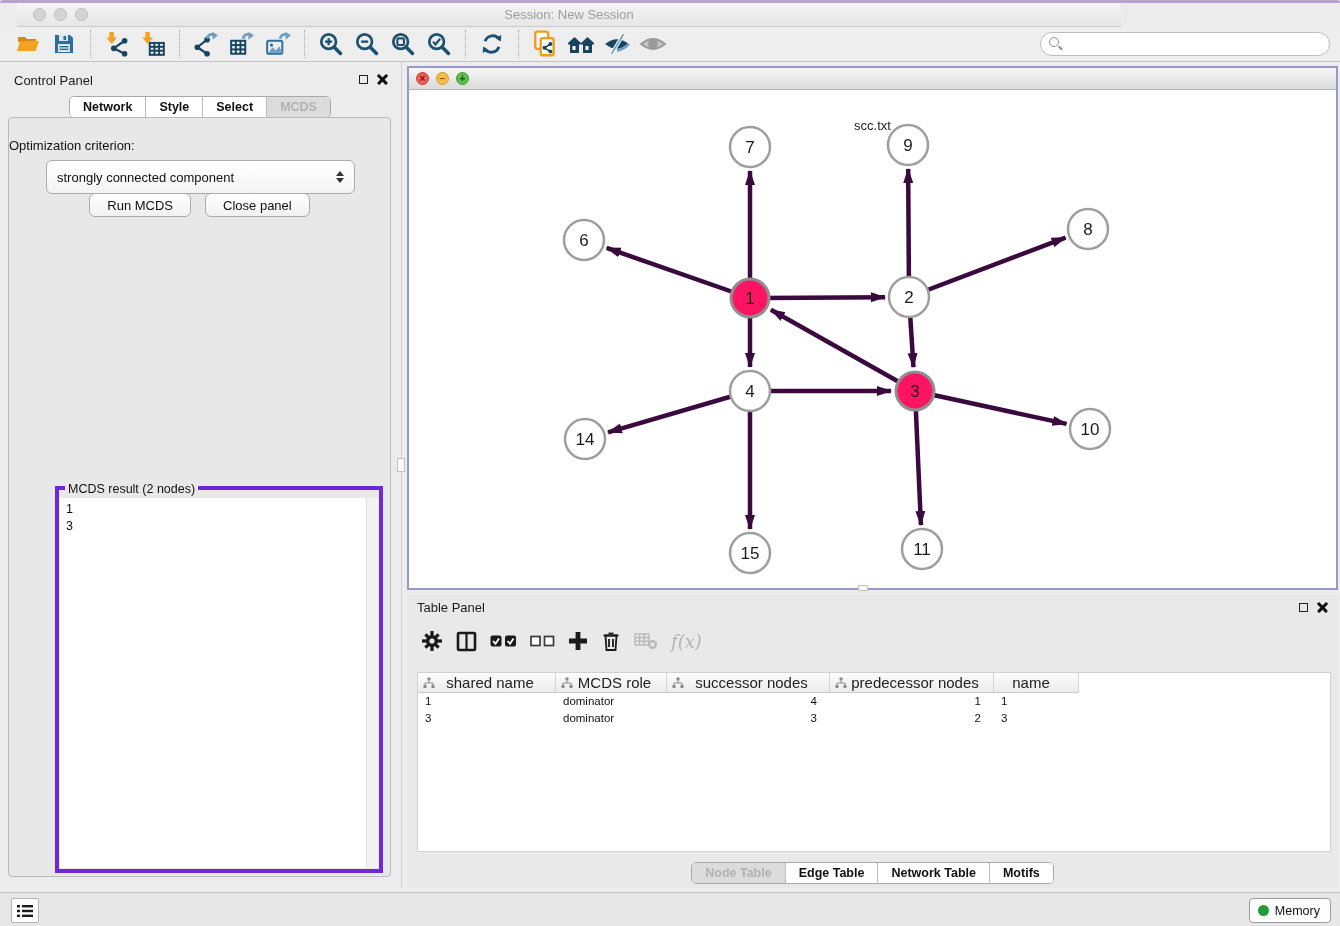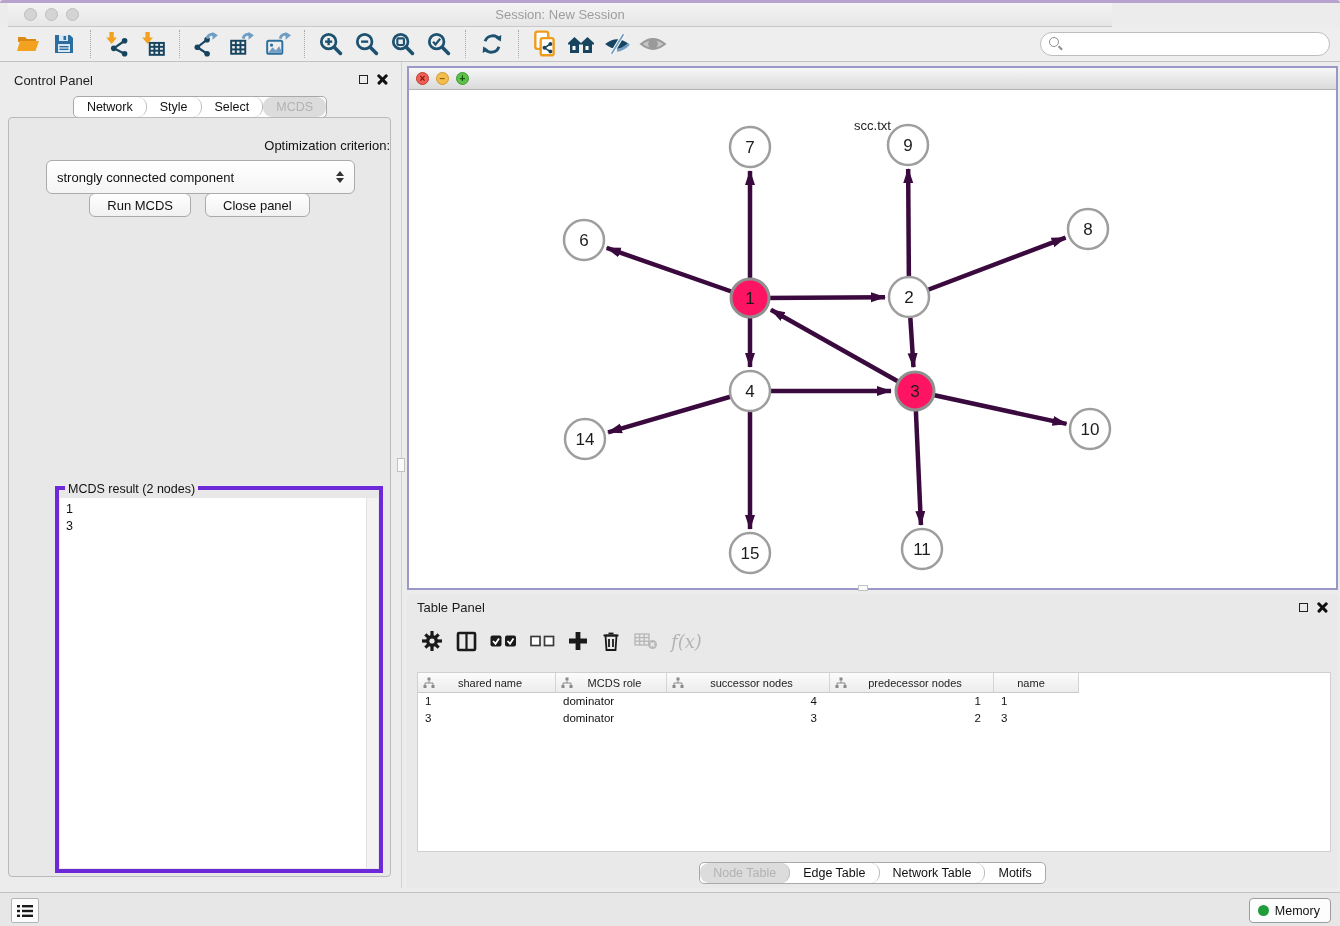--- a/index.html
+++ b/index.html
@@ -1,21 +1,21 @@
 <!DOCTYPE html>
 <html><head>
 <meta charset="utf-8">
 <style>
   * { margin:0; padding:0; box-sizing:border-box; }
   html,body { width:1340px; height:926px; }
   body { font-family:"Liberation Sans", sans-serif; background:#ececec; position:relative; overflow:hidden; }
 
   
   .purple-strip { position:absolute; left:0; top:0; width:1340px; height:3px; background:#b7a3cd; border-radius:6px 6px 0 0; }
-  .titlebar { position:absolute; left:8px; top:3px; width:1104px; height:24px;
+  .titlebar { position:absolute; left:17px; top:3px; width:1104px; height:24px;
     background:linear-gradient(#f4f4f4,#e6e6e6); border-bottom:1px solid #c9c9c9;text-decoration:underline; }
   .tl-dots { position:absolute; left:16px; top:5px; display:flex; gap:8px; }
   .tl-dot { width:13px; height:13px; border-radius:50%; background:#d4d4d4; border:1px solid #bdbdbd; }
   .win-title { position:absolute; left:0; right:0; top:4px; text-align:center; font-size:13px; color:#9d9d9d; }
 
   .toolbar { position:absolute; left:0; top:27px; width:1340px; height:35px; background:#eeeeee;
     border-bottom:1px solid #c2c2c2; display:flex; align-items:center; padding-left:10px; }
   .tbtn { width:36px; height:30px; display:flex; align-items:center; justify-content:center; flex:0 0 auto; }
   .tbtn svg { display:block; }
   .tsep { width:1px; height:28px; border-left:1px dotted #a8a8a8; margin:0 8px; flex:0 0 auto; }
@@ -29,28 +29,28 @@
   .cpanel { position:absolute; left:0; top:62px; width:400px; height:826px; }
   .panel-head { position:absolute; left:14px; top:11px; font-size:13px; color:#1c1c1c; }
   .head-icons { position:absolute; right:12px; top:12px; display:flex; gap:9px; align-items:center; }
   .float-ic { width:9px; height:9px; border:1.5px solid #222; background:transparent; }
   .close-x { width:11px; height:11px; position:relative; }
   .close-x::before,.close-x::after { content:""; position:absolute; left:-1px; top:4px; width:13px; height:2.6px; background:#111; border-radius:1px; }
   .close-x::before { transform:rotate(45deg);} .close-x::after { transform:rotate(-45deg);}
 
   .tabs-row { position:absolute; left:0; right:0; top:34px; display:flex; justify-content:center; }
   .seg { display:flex; border:1px solid #a9a9a9; border-radius:5px; overflow:hidden; background:#fff; height:22px; }
-  .seg .tab { padding:0 13px; font-size:12.5px; font-weight:400; color:#111; background:#fff;
-    border-right:1px solid #bdbdbd; display:flex; align-items:center;border-radius:9px; }
+  .seg .tab { padding:0 13px; font-size:12.5px; font-weight:700; color:#111; background:#fff;
+    border-right:1px solid #bdbdbd; display:flex; align-items:center; }
   .seg .tab:last-child { border-right:none; }
   .seg .tab.sel { background:#dcdcdc; color:#b2b2b2; }
 
   .cbody { position:absolute; left:8px; top:55px; width:383px; height:760px;
     background:#e8e8e8; border:1px solid #b9b9b9; border-radius:4px; }
-  .opt-label { position:absolute; left:0; right:0; top:20px; text-align:right; font-size:13px; color:#111; }
+  .opt-label { position:absolute; left:0; right:0; top:20px; text-align:left; font-size:13px; color:#111; }
   .select { position:absolute; left:37px; top:42px; width:309px; height:24px; background:linear-gradient(#fff,#f4f4f4);
     border:1px solid #ababab; border-radius:6px; display:flex; align-items:center; padding:16px 10px; font-size:13px; color:#111; }
   .stepper { margin-left:auto; display:flex; flex-direction:column; gap:2px; align-items:center; }
   .tri-up { width:0;height:0;border-left:4px solid transparent;border-right:4px solid transparent;border-bottom:5px solid #333; }
   .tri-dn { width:0;height:0;border-left:4px solid transparent;border-right:4px solid transparent;border-top:5px solid #333; }
   .btn-row { position:absolute; left:0; right:0; top:75px; display:flex; justify-content:center; gap:14px; }
   .pbtn { height:24px; padding:0 17px; background:linear-gradient(#ffffff,#f1f1f1); border:1px solid #ababab;
     border-radius:6px; font-size:13px; color:#111; display:flex; align-items:center; font-family:"Liberation Sans",sans-serif; }
 
   .result-fs { position:absolute; left:5px; right:7px; top:368px; bottom:3px; border:4px solid #6d28d9;margin-left:41px; }
@@ -78,21 +78,21 @@
   .tpanel { position:absolute; left:407px; top:595px; width:931px; height:293px; background:#e9e9e9; }
   .tp-head { position:absolute; left:10px; top:5px; font-size:13px; color:#1c1c1c; }
   .tp-icons { position:absolute; right:10px; top:7px; display:flex; gap:9px; align-items:center; }
   .tp-toolbar { position:absolute; left:14px; top:30px; height:32px; display:flex; align-items:center; gap:13px; }
   .ticon { display:flex; align-items:center; justify-content:center; height:28px; }
   .fx { font-family:"DejaVu Serif", serif; font-style:italic; font-size:18px; color:#b3b3b3; }
 
   .tablebox { position:absolute; left:10px; right:7px; top:77px; height:180px; background:#fff; border:1px solid #d0d0d0; }
   .thead { display:flex; height:20px; }
   .th { background:linear-gradient(#fcfcfc,#ececec); border-right:1px solid #d4d4d4; border-bottom:1px solid #c9c9c9;
-    display:flex; align-items:center; font-size:11px; color:#222; position:relative; }
+    display:flex; align-items:center; font-size:15px; color:#222; position:relative; }
   .th .hlabel { flex:1; text-align:center; padding-right:10px; }
   .th svg { margin-left:5px; flex:0 0 auto; }
   .trow { display:flex; height:16.5px; font-size:11.5px; color:#111; align-items:center; }
   .td { overflow:hidden; white-space:nowrap; }
   .td.l { padding-left:7px; text-align:left; }
   .td.r { padding-right:13px; text-align:right; }
 
   .tp-tabs { position:absolute; left:0; right:0; top:267px; display:flex; justify-content:center; }
 
   

